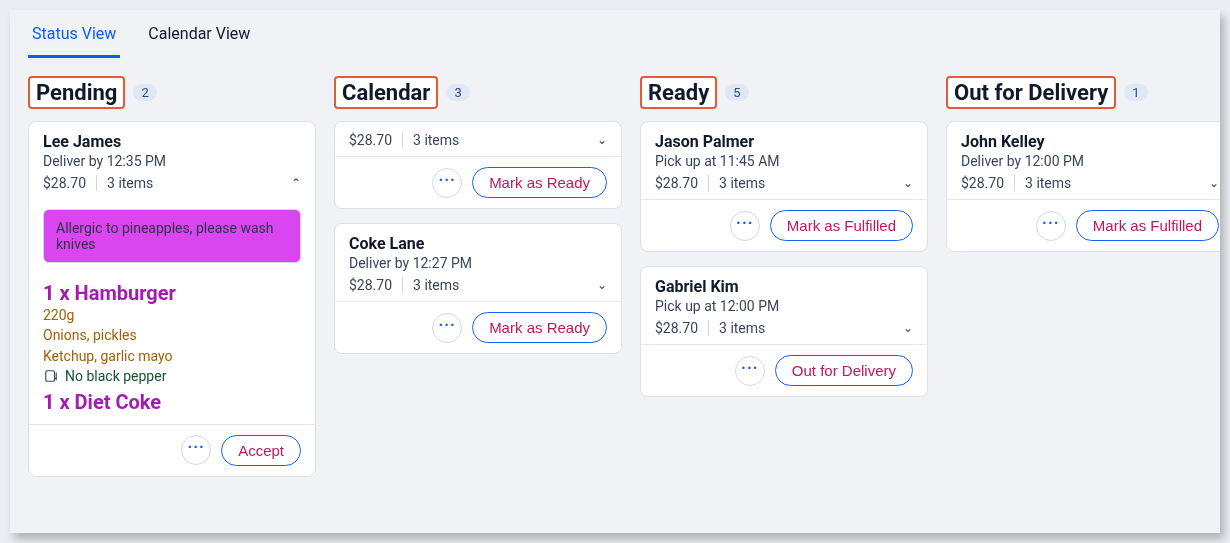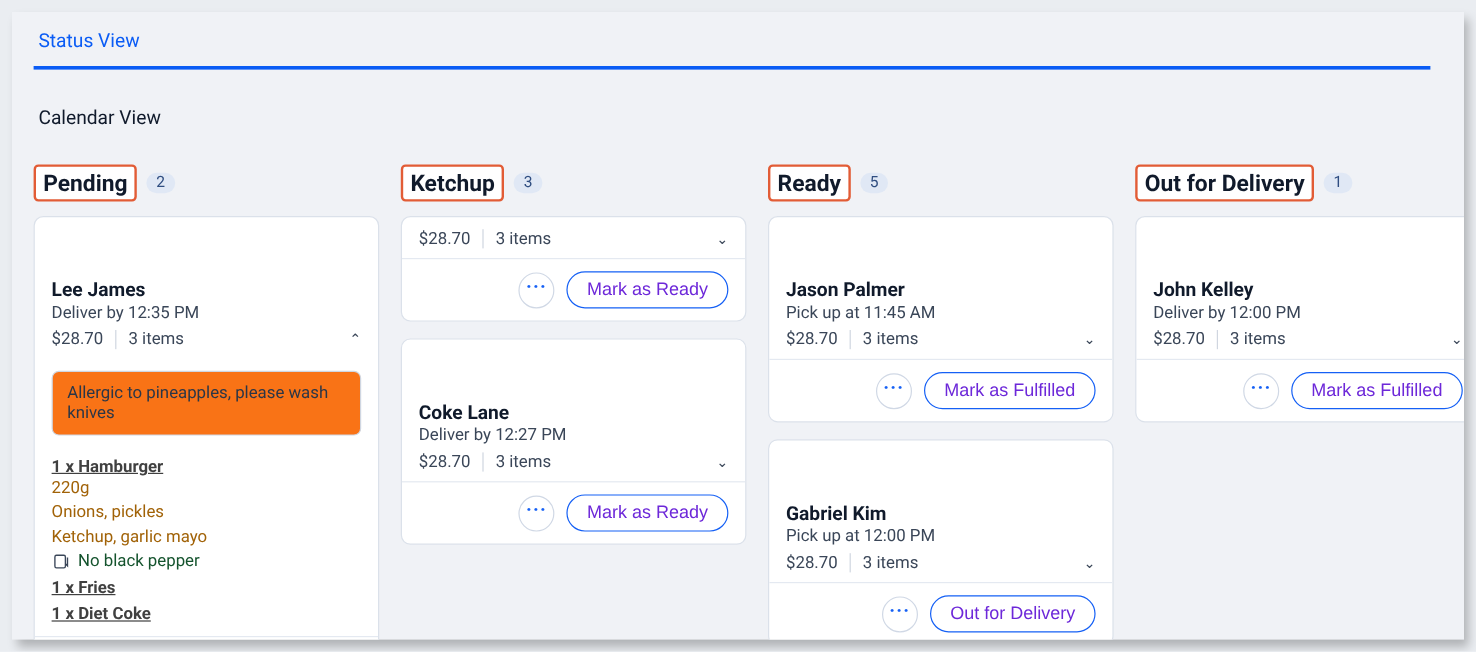--- a/index.html
+++ b/index.html
@@ -1,42 +1,42 @@
 <!DOCTYPE html>
 <html><head>
 <meta charset="utf-8">
 <style>
   * { box-sizing: border-box; margin: 0; padding: 0; }
   body { font-family: -apple-system, BlinkMacSystemFont, "Segoe UI", Roboto, Arial, sans-serif; background: #eaedf1; padding: 10px; }
   .canvas { width: 1210px; height: 523px; background: #f0f2f6; position: relative; box-shadow: 4px 6px 8px rgba(0,0,0,0.25); overflow: hidden; }
-  .tabs { display: flex; gap: 24px; padding: 8px 28px 0 18px; flex-direction: column; }
+  .tabs { display: flex; gap: 24px; padding: 8px 28px 0 18px; }
   .tab { font-size: 16px; color: #101a2b; padding: 6px 4px 12px; cursor: pointer; }
   .tab.active { color: #0a5cf5; border-bottom: 3px solid #0a5cf5; }
   .columns { display: flex; gap: 18px; padding: 18px; align-items: flex-start; }
   .col { flex: 0 0 288px; display: flex; flex-direction: column; }
   .col-header { display: flex; align-items: center; gap: 8px; margin-bottom: 12px; }
-  .col-title { font-size: 19px; font-weight: 700; color: #101a2b; background: #fff; border: 2px solid #e25c36; padding: 2px 6px; border-radius: 4px; }
+  .col-title { font-size: 22px; font-weight: 700; color: #101a2b; background: #fff; border: 2px solid #e25c36; padding: 2px 6px; border-radius: 4px; }
   .count-badge { background: #e0e8f5; color: #2f4d80; font-size: 13px; border-radius: 10px; padding: 1px 8px; }
   .card { background: #fff; border: 1px solid #dbe1ea; border-radius: 8px; margin-bottom: 14px; overflow: hidden; }
   .card-body { padding: 10px 14px 8px; }
-  .customer { font-weight: 700; font-size: 16px; color: #101a2b; margin-bottom: 2px; margin-top: 41px; }
+  .customer { font-weight: 700; font-size: 16px; color: #101a2b; margin-bottom: 2px; }
   .due { font-size: 14px; color: #3a4658; margin-bottom: 6px; }
   .meta-row { display: flex; align-items: center; gap: 10px; font-size: 14px; color: #3a4658; }
   .divider { width: 1px; height: 16px; background: #d0d6e0; }
   .chev { margin-left: auto; color: #3a4658; font-size: 12px; cursor: pointer; }
-  .note-box { margin: 10px 14px 8px; background: #f97316; border: 1px solid #cfd6e1; border-radius: 6px; padding: 10px 12px; font-size: 14px; color: #2b3647; }
+  .note-box { margin: 10px 14px 8px; background: #d946ef; border: 1px solid #cfd6e1; border-radius: 6px; padding: 10px 12px; font-size: 14px; color: #2b3647; }
   .items { padding: 4px 14px 10px; }
-  .item-title { font-weight: 700; font-size: 14px; color: #404040; margin-top: 6px; text-decoration: underline; }
+  .item-title { font-weight: 700; font-size: 20px; color: #a21caf; margin-top: 6px; }
   .item-detail { font-size: 14px; color: #a16207; line-height: 1.45; }
   .mod-row { display: flex; align-items: center; gap: 6px; font-size: 14px; color: #14532d; margin-top: 2px; }
   .mod-icon { width: 16px; height: 16px; display: inline-flex; align-items: center; justify-content: center; }
   .actions { display: flex; justify-content: flex-end; align-items: center; gap: 10px; padding: 10px 14px; border-top: 1px solid #e4e9f1; }
   .more-btn { width: 30px; height: 30px; border: 1px solid #d0d8e5; border-radius: 50%; background: #fff; color: #1560f5; font-weight: 700; cursor: pointer; display: flex; align-items: center; justify-content: center; line-height: 1; }
   .more-btn span { position: relative; top: -3px; letter-spacing: 1px; }
-  .primary-btn { border: 1px solid #1560f5; color: #6d28d9; background: #fff; border-radius: 18px; padding: 6px 16px; font-size: 15px; cursor: pointer; }
+  .primary-btn { border: 1px solid #1560f5; color: #be185d; background: #fff; border-radius: 18px; padding: 6px 16px; font-size: 15px; cursor: pointer; }
 </style>
 </head>
 <body>
 
 <div class="canvas">
 
   <div class="tabs">
     <div class="tab active">Status View</div>
     <div class="tab">Calendar View</div>
   </div>
@@ -68,35 +68,34 @@
           <div class="item-detail">Ketchup, garlic mayo</div>
           <div class="mod-row">
             <span class="mod-icon">
               <svg viewBox="0 0 16 16" width="14" height="14" fill="none" stroke="#3a4658" stroke-width="1.3">
                   <rect x="2" y="2" width="10" height="12" rx="1.5"></rect>
                   <path d="M12 10l2 2v-8"></path>
                 </svg>
             </span>
             <span>No black pepper</span>
           </div>
-          <div class="item-title">1 x Fries</div>
           <div class="item-title">1 x Diet Coke</div>
         </div>
         <div class="actions">
           <div class="more-btn">
               <span>···</span>
             </div>
           <button class="primary-btn">Accept</button>
         </div>
       </div>
     </div>
 
     <div class="col">
       <div class="col-header">
-        <span class="col-title">Ketchup</span>
+        <span class="col-title">Calendar</span>
         <span class="count-badge">3</span>
       </div>
 
       <div class="card">
         <div class="card-body">
           <div class="meta-row">
             <span>$28.70</span>
             <span class="divider"></span>
             <span>3 items</span>
             <span class="chev">⌄</span>

